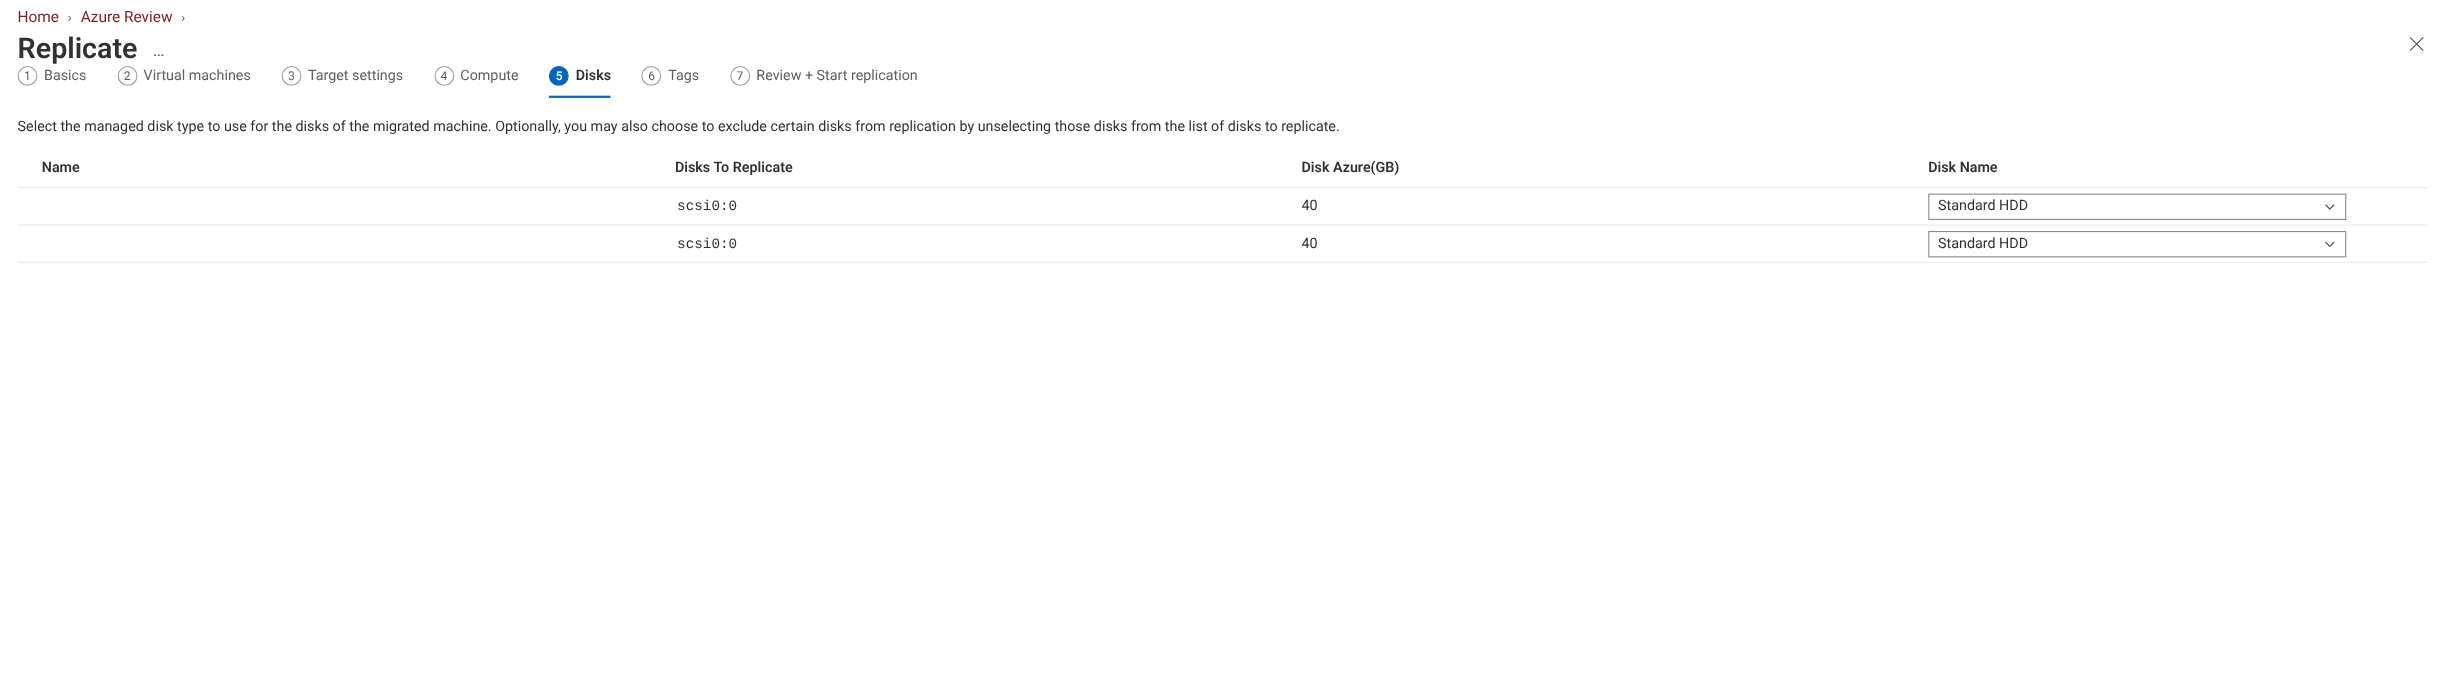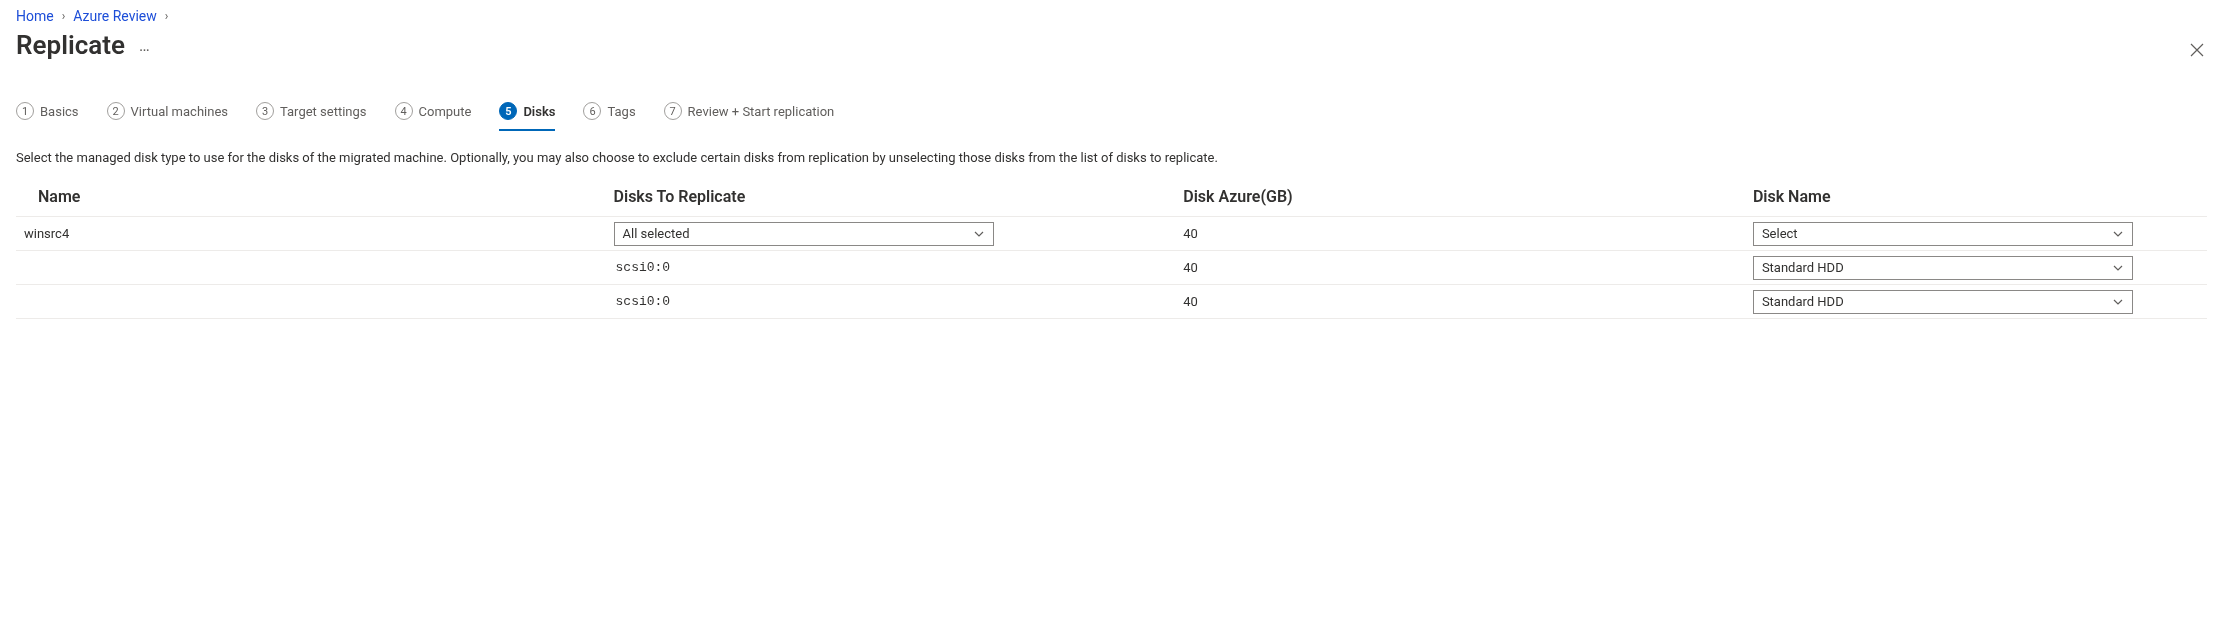--- a/index.html
+++ b/index.html
@@ -11,28 +11,27 @@
       padding: 8px 16px;
     }
     
     .breadcrumb {
       display: flex;
       align-items: center;
       gap: 8px;
       font-size: 14px;
       margin-bottom: 6px;
     }
-    .breadcrumb a { color: #1d4ed8; text-decoration: none; cursor: pointer; }
+    .breadcrumb a { color: #7f1d1d; text-decoration: none; cursor: pointer; }
     .breadcrumb .sep { color: #605e5c; font-size: 12px; }
     
     .title-row {
       display: flex;
-      align-items: flex-end;
+      align-items: flex-start;
       justify-content: space-between;
-      margin-bottom: 42px;
     }
     .title-left { display: flex; align-items: center; gap: 14px; }
     .page-title { font-size: 26px; font-weight: 600; color: #323130; }
     .ellipsis { color: #605e5c; font-size: 16px; cursor: pointer; letter-spacing: 1px; }
     .close-x {
       width: 20px; height: 20px; cursor: pointer; display:flex; align-items:center; justify-content:center;
       color: #605e5c;
     }
     
     .tabs { display: flex; align-items: center; gap: 28px; border-bottom: 0; margin-bottom: 20px;}
@@ -51,21 +50,21 @@
       font-size: 11px; color: #605e5c; background:#fff;
     }
     .tab.active .step-circle {
       background: #0067b8; border-color: #0067b8; color: #fff;
     }
     
     .description { font-size: 13px; color: #323130; margin-bottom: 12px;}
     
     .tbl { width: 100%; border-collapse: collapse; }
     .tbl th {
-      text-align: left; font-weight: 600; font-size: 16px; padding: 10px 6px 10px 6px;
+      text-align: left; font-weight: 600; font-size: 13px; padding: 10px 6px 10px 6px;
       border-bottom: 0;
     }
     .tbl th:first-child { padding-left: 22px; }
     .tbl td {
       padding: 4px 6px; font-size: 13px; border-top: 1px solid #edebe9; vertical-align: middle;
       height: 34px;
     }
     .tbl tr.row-bottom td { border-bottom: 1px solid #edebe9; }
     .col-name   { width: 27%; }
     .col-disks  { width: 26%; }
@@ -147,44 +146,20 @@
   <thead>
     <tr>
       <th>Name</th>
       <th>Disks To Replicate</th>
       <th>Disk Azure(GB)</th>
       <th>Disk Name</th>
     </tr>
   </thead>
   <tbody>
 
-    <tr>
-      <td class="name-cell">winsrc4</td>
-      <td>
-        <div class="select">
-          <span>All selected</span>
-          <span class="chev">
-              <svg width="12" height="12" viewBox="0 0 12 12">
-                <path d="M2 4 L6 8 L10 4" stroke="#605e5c" stroke-width="1.2" fill="none"></path>
-              </svg>
-            </span>
-        </div>
-      </td>
-      <td>40</td>
-      <td>
-        <div class="select">
-          <span>Select</span>
-          <span class="chev">
-              <svg width="12" height="12" viewBox="0 0 12 12">
-                <path d="M2 4 L6 8 L10 4" stroke="#605e5c" stroke-width="1.2" fill="none"></path>
-              </svg>
-            </span>
-        </div>
-      </td>
-    </tr>
 
     <tr>
       <td class="name-cell"></td>
       <td class="sub-cell">scsi0:0</td>
       <td>40</td>
       <td>
         <div class="select">
           <span>Standard HDD</span>
           <span class="chev">
               <svg width="12" height="12" viewBox="0 0 12 12">

